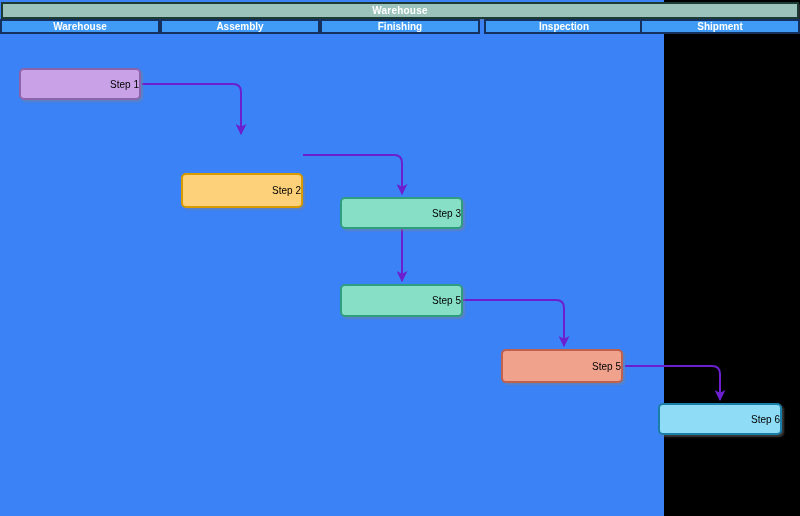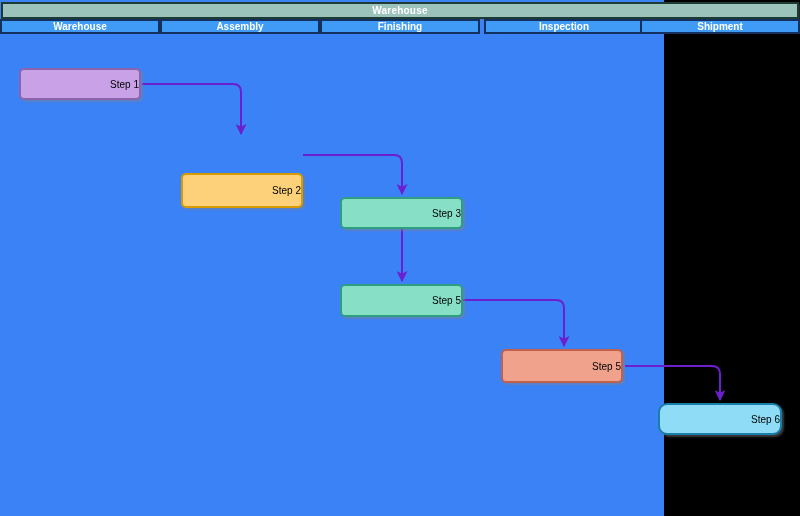--- a/index.html
+++ b/index.html
@@ -98,17 +98,17 @@
   </div>
   <div class="step step-2" style="background-color: rgb(135, 223, 198); border-color: rgb(47, 158, 128);">
     <span>Step 3</span>
   </div>
   <div class="step step-3" style="background-color: rgb(135, 223, 198); border-color: rgb(47, 158, 128);">
     <span>Step 5</span>
   </div>
   <div class="step step-4" style="background-color: rgb(240, 162, 141); border-color: rgb(192, 96, 78);">
     <span>Step 5</span>
   </div>
-  <div class="step step-5" style="background-color: rgb(142, 220, 245); border-color: rgb(26, 127, 168); border-radius: 9px;">
+  <div class="step step-5" style="background-color: rgb(142, 220, 245); border-color: rgb(26, 127, 168);">
     <span>Step 6</span>
   </div>
 
 </div>
 
 </body></html>

